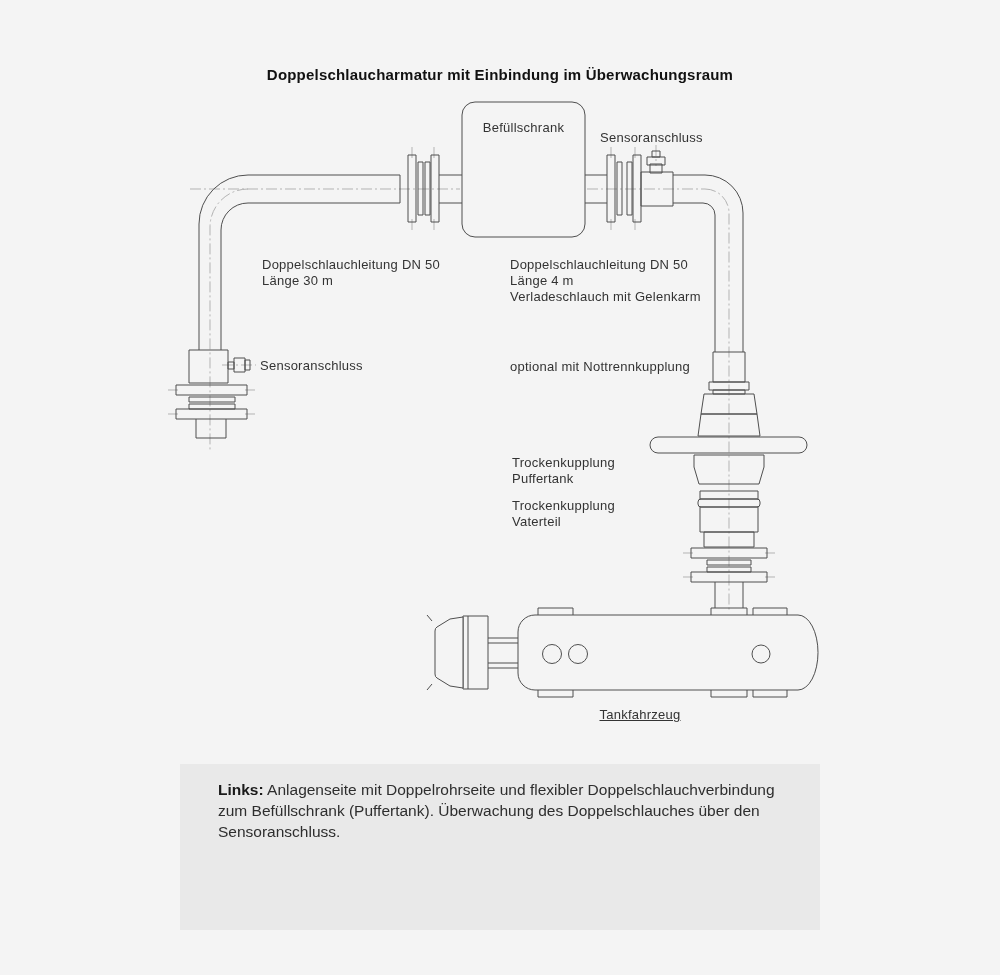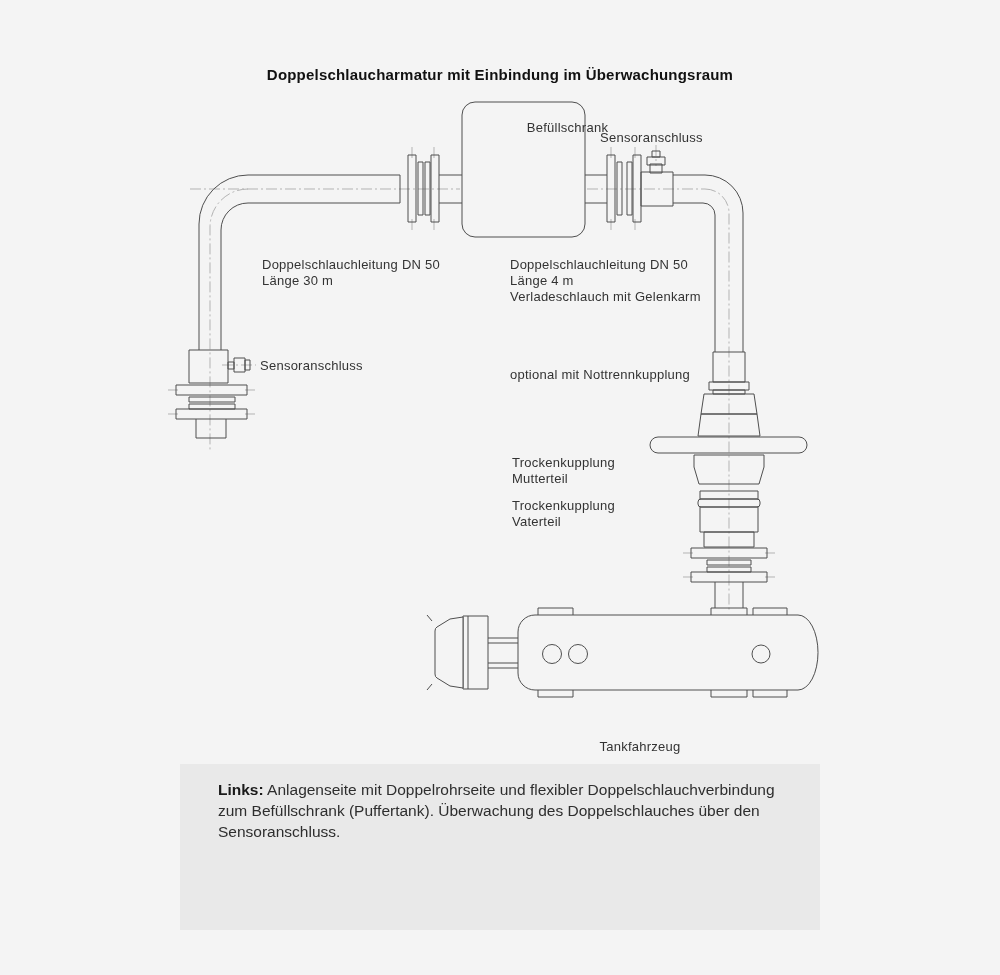--- a/index.html
+++ b/index.html
@@ -164,21 +164,21 @@
         <path d="M432,621 L427,615 M432,684 L427,690"></path>
       </g>
 
       <g>
         <path d="M488,638 H518 M488,643 H518 M488,663 H518 M488,668 H518"></path>
       </g>
     </g>
   </g>
 </svg>
 
-<div class="dlabel center" style="left:462px;top:120px;width:123px;padding-left:44px;">
+<div class="dlabel center" style="left:462px;top:120px;width:123px;">
   <span>Befüllschrank</span>
 </div>
 
 <div class="dlabel" style="left:600px;top:130px;">
   <span>Sensoranschluss</span>
 </div>
 
 <div class="dlabel" style="left:262px;top:257px;">
   <span>Doppelschlauchleitung DN 50</span>
   <span>Länge 30 m</span>
@@ -187,33 +187,33 @@
 <div class="dlabel" style="left:260px;top:358px;">
   <span>Sensoranschluss</span>
 </div>
 
 <div class="dlabel" style="left:510px;top:257px;">
   <span>Doppelschlauchleitung DN 50</span>
   <span>Länge 4 m</span>
   <span>Verladeschlauch mit Gelenkarm</span>
 </div>
 
-<div class="dlabel" style="left:510px;top:367px;">
+<div class="dlabel" style="left:510px;top:359px;">
   <span>optional mit Nottrennkupplung</span>
 </div>
 
 <div class="dlabel" style="left:512px;top:455px;">
   <span>Trockenkupplung</span>
-  <span>Mutterteil</span>
+  <span>Puffertank</span>
 </div>
 
 <div class="dlabel" style="left:512px;top:498px;">
   <span>Trockenkupplung</span>
   <span>Vaterteil</span>
 </div>
 
-<div class="dlabel center" style="left:565px;top:739px;width:150px;">
+<div class="dlabel center" style="left:565px;top:707px;width:150px;text-decoration:underline;">
   <span>Tankfahrzeug</span>
 </div>
 
 <div class="legend-box">
   <p><b>Links:</b><span> Anlagenseite mit Doppelrohrseite und flexibler Doppelschlauchverbindung zum Befüllschrank (Puffertank). Überwachung des Doppelschlauches über den Sensoranschluss.</span></p>
 </div>
 
 </body></html>

